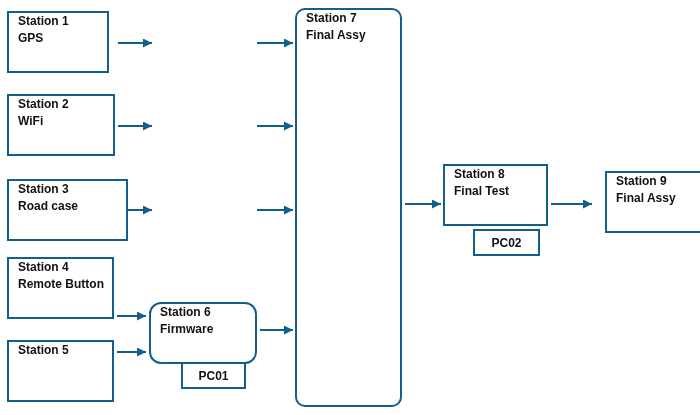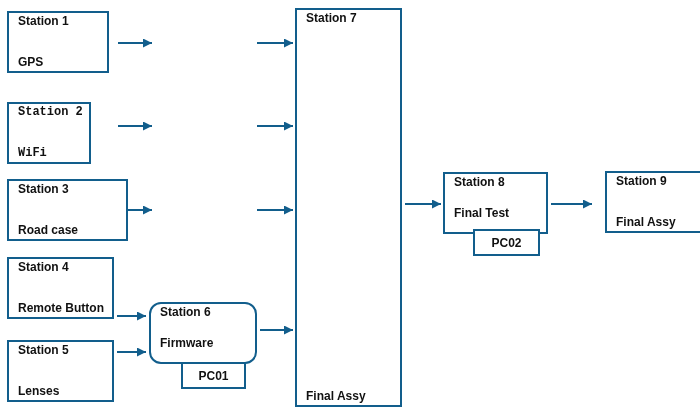--- a/index.html
+++ b/index.html
@@ -16,43 +16,43 @@
     position:relative;overflow:hidden;
   }
   .canvas{position:absolute;left:0;top:0;width:700px;height:415px;}
   svg.edges{position:absolute;left:0;top:0;z-index:1;}
   .edge{stroke:var(--line);stroke-width:2;fill:none;}
   .ah{fill:var(--line);}
   .box{
     position:absolute;z-index:2;
     background:var(--fill);
     border:2px solid var(--line);
-    display:flex;flex-direction:column;justify-content:space-between;
+    display:flex;flex-direction:column;justify-content:flex-start;
     padding-left:9px;
   }
   .box .t,.box .s{
     font-size:12px;font-weight:bold;color:var(--text);line-height:1.45;
     white-space:nowrap;
   }
   .pc{
     position:absolute;z-index:3;
     background:var(--fill);
     border:2px solid var(--line);
     display:flex;align-items:center;justify-content:center;
     font-size:12px;font-weight:bold;color:var(--text);
   }
   
   #b-s1{left:7px;  top:11px;  width:102px; height:62px;}
-  #b-s2{left:7px;  top:102px;  width:84px; height:62px;font-family:Liberation Mono, monospace;}
+  #b-s2{left:7px;  top:94px;  width:108px; height:62px;}
   #b-s3{left:7px;  top:179px; width:121px; height:62px;}
   #b-s4{left:7px;  top:257px; width:107px; height:62px;}
   #b-s5{left:7px;  top:340px; width:107px; height:62px;}
   #b-s6{left:149px;top:302px; width:108px; height:62px; padding-bottom:10px;border-radius:12px;}
-  #b-s7{left:295px;top:8px;   width:107px; height:399px;}
-  #b-s8{left:443px;top:172px; width:105px; height:62px; padding-bottom:10px;}
+  #b-s7{left:295px;top:8px;   width:107px; height:399px;border-radius:10px;}
+  #b-s8{left:443px;top:164px; width:105px; height:62px; padding-bottom:10px;}
   #b-s9{left:605px;top:171px; width:101px; height:62px;}
   #b-pc01{left:181px;top:362px;width:65px;height:27px;}
   #b-pc02{left:473px;top:229px;width:67px;height:27px;}
 </style>
 </head>
 <body>
 
 <div class="canvas">
 
   <svg class="edges" width="700" height="415" aria-hidden="true">
@@ -89,21 +89,20 @@
     <span class="s">Road case</span>
   </div>
 
   <div class="box" id="b-s4">
     <span class="t">Station 4</span>
     <span class="s">Remote Button</span>
   </div>
 
   <div class="box" id="b-s5">
     <span class="t">Station 5</span>
-    <span class="s">Lenses</span>
   </div>
 
   <div class="box" id="b-s6">
     <span class="t">Station 6</span>
     <span class="s">Firmware</span>
   </div>
 
   <div class="box" id="b-s7">
     <span class="t">Station 7</span>
     <span class="s">Final Assy</span>

